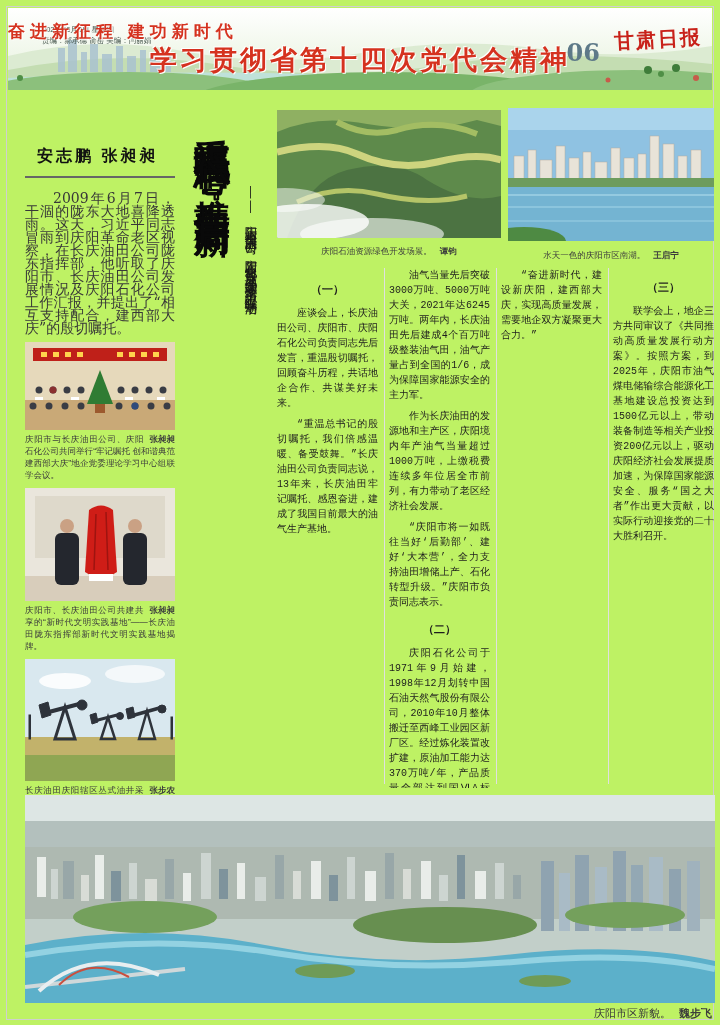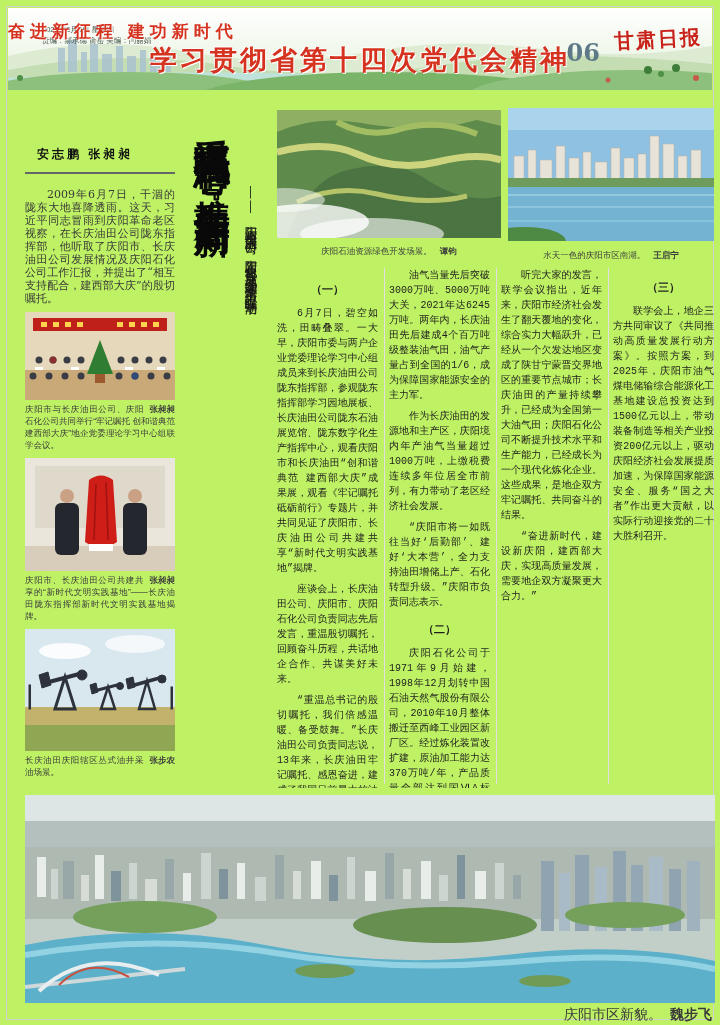--- a/index.html
+++ b/index.html
@@ -14,23 +14,23 @@
 .slogan-top{position:absolute;left:0;right:0;top:12px;text-align:left;font-size:17px;font-weight:bold;
   color:#d5321f;letter-spacing:5px;z-index:3;text-shadow:1px 1px 0 #fff;}
 .slogan-main{position:absolute;left:0;right:0;top:34px;text-align:center;font-size:27px;font-weight:bold;
   color:#d5321f;letter-spacing:3px;z-index:3;text-shadow:1px 1px 0 #fff,-1px -1px 0 #fff;}
 .page-no{position:absolute;right:112px;top:30px;font-family:"DejaVu Serif",serif;font-size:24px;
   font-weight:bold;color:#5d7988;z-index:3;}
 .paper-name{position:absolute;right:10px;top:18px;font-family:"DejaVu Serif",serif;font-size:20px;
   font-weight:bold;color:#c8221a;letter-spacing:2px;transform:rotate(-3deg);z-index:3;}
 
 .left-col{position:absolute;left:25px;top:112px;width:150px;}
-.byline{margin:34px 0 0 12px;font-size:12px;font-weight:bold;letter-spacing:3px;color:#111;}
+.byline{margin:34px 0 0 12px;font-size:16px;font-weight:bold;letter-spacing:3px;color:#111;}
 .byrule{height:2px;background:#666;margin:9px 0 9px 0;}
-.lede p{margin:14px 0 2px;font-family:"DejaVu Serif",serif;font-size:11px;line-height:13px;
+.lede p{margin:14px 0 2px;font-family:"DejaVu Serif",serif;font-size:14px;line-height:13px;
   color:#383838;text-indent:2em;text-align:justify;}
 .ph{display:block;margin-top:7px;}
 .pcap{font-size:8.5px;line-height:12px;color:#3c3c3c;text-align:justify;margin-top:3px;}
 .pcap .credit{float:right;font-weight:bold;margin-left:6px;}
 .pcap.center{text-align:center;}
 .pcap.center .credit{float:none;margin-left:8px;font-weight:bold;}
 
 .headline-block{position:absolute;left:183px;top:110px;height:648px;display:flex;}
 .main-title{writing-mode:vertical-rl;font-size:36px;font-weight:900;color:#090909;
   letter-spacing:3px;line-height:58px;font-family:"DejaVu Sans",sans-serif;}
@@ -43,21 +43,21 @@
 .cap-city{position:absolute;left:508px;top:246px;width:206px;}
 
 .body-cols{position:absolute;left:277px;top:268px;width:437px;height:520px;display:flex;gap:11px;}
 .bcol{flex:1;overflow:hidden;font-size:10px;line-height:15px;text-align:justify;color:#1d1d1d;}
 .bcol p{margin:0 0 6px;text-indent:2em;font-family:Liberation Mono, monospace;}
 .sec{text-align:center;font-weight:bold;font-size:11px;margin:12px 0 9px;text-indent:0;}
 .sec.first{margin-top:14px;}
 .vd{position:absolute;top:268px;height:516px;width:1px;background:#e0e0e0;}
 
 .photo-bottom{position:absolute;left:25px;top:795px;width:690px;height:208px;}
-.cap-bottom{position:absolute;left:402px;top:1006px;width:310px;text-align:right;font-size:14px;color:#3c3c3c;}
+.cap-bottom{position:absolute;left:402px;top:1006px;width:310px;text-align:right;font-size:11px;color:#3c3c3c;}
 .cap-bottom .credit{font-weight:bold;margin-left:8px;}
 svg{display:block;}
 </style>
 </head>
 <body>
 
 <div id="page">
   <div class="page-border"></div>
 
   <div class="banner">
@@ -245,33 +245,31 @@
     <rect y="112" width="206" height="2" fill="#9cd0e4" opacity="0.5"></rect>
     <ellipse cx="16" cy="133" rx="42" ry="14" fill="#4e8a43"></ellipse>
   </svg>
   <div class="pcap center cap-city">
     <span>水天一色的庆阳市区南湖。</span><span class="credit">王启宁</span>
   </div>
 
   <div class="body-cols">
     <div class="bcol">
       <div class="sec first">（一）</div>
-      <p>6月7日，碧空如洗，田畴叠翠。一大早，庆阳市委与两户企业党委理论学习中心组成员来到长庆油田公司陇东指挥部，参观陇东指挥部学习园地展板、长庆油田公司陇东石油展览馆、陇东数字化生产指挥中心，观看庆阳市和长庆油田“创和谐典范 建西部大庆”成果展，观看《牢记嘱托 砥砺前行》专题片，并共同见证了庆阳市、长庆油田公司共建共享“新时代文明实践基地”揭牌。</p>
       <p>座谈会上，长庆油田公司、庆阳市、庆阳石化公司负责同志先后发言，重温殷切嘱托，回顾奋斗历程，共话地企合作、共谋美好未来。</p>
       <p>“重温总书记的殷切嘱托，我们倍感温暖、备受鼓舞。”长庆油田公司负责同志说，13年来，长庆油田牢记嘱托、感恩奋进，建成了我国目前最大的油气生产基地。</p>
     </div>
     <div class="bcol">
       <p>油气当量先后突破3000万吨、5000万吨大关，2021年达6245万吨。两年内，长庆油田先后建成4个百万吨级整装油气田，油气产量占到全国的1/6，成为保障国家能源安全的主力军。</p>
       <p>作为长庆油田的发源地和主产区，庆阳境内年产油气当量超过1000万吨，上缴税费连续多年位居全市前列，有力带动了老区经济社会发展。</p>
       <p>“庆阳市将一如既往当好‘后勤部’、建好‘大本营’，全力支持油田增储上产、石化转型升级。”庆阳市负责同志表示。</p>
       <div class="sec">（二）</div>
       <p>庆阳石化公司于1971年9月始建，1998年12月划转中国石油天然气股份有限公司，2010年10月整体搬迁至西峰工业园区新厂区。经过炼化装置改扩建，原油加工能力达370万吨/年，产品质量全部达到国ⅥA标准。</p>
     </div>
     <div class="bcol">
-      <p>听完大家的发言，联学会议指出，近年来，庆阳市经济社会发生了翻天覆地的变化，综合实力大幅跃升，已经从一个欠发达地区变成了陕甘宁蒙晋交界地区的重要节点城市；长庆油田的产量持续攀升，已经成为全国第一大油气田；庆阳石化公司不断提升技术水平和生产能力，已经成长为一个现代化炼化企业。这些成果，是地企双方牢记嘱托、共同奋斗的结果。</p>
       <p>“奋进新时代，建设新庆阳，建西部大庆，实现高质量发展，需要地企双方凝聚更大合力。”</p>
     </div>
     <div class="bcol">
       <div class="sec">（三）</div>
       <p>联学会上，地企三方共同审议了《共同推动高质量发展行动方案》。按照方案，到2025年，庆阳市油气煤电储输综合能源化工基地建设总投资达到1500亿元以上，带动装备制造等相关产业投资200亿元以上，驱动庆阳经济社会发展提质加速，为保障国家能源安全、服务“国之大者”作出更大贡献，以实际行动迎接党的二十大胜利召开。</p>
     </div>
   </div>
   <div class="vd" style="left:384px"></div>
   <div class="vd" style="left:496px"></div>
   <div class="vd" style="left:608px"></div>

